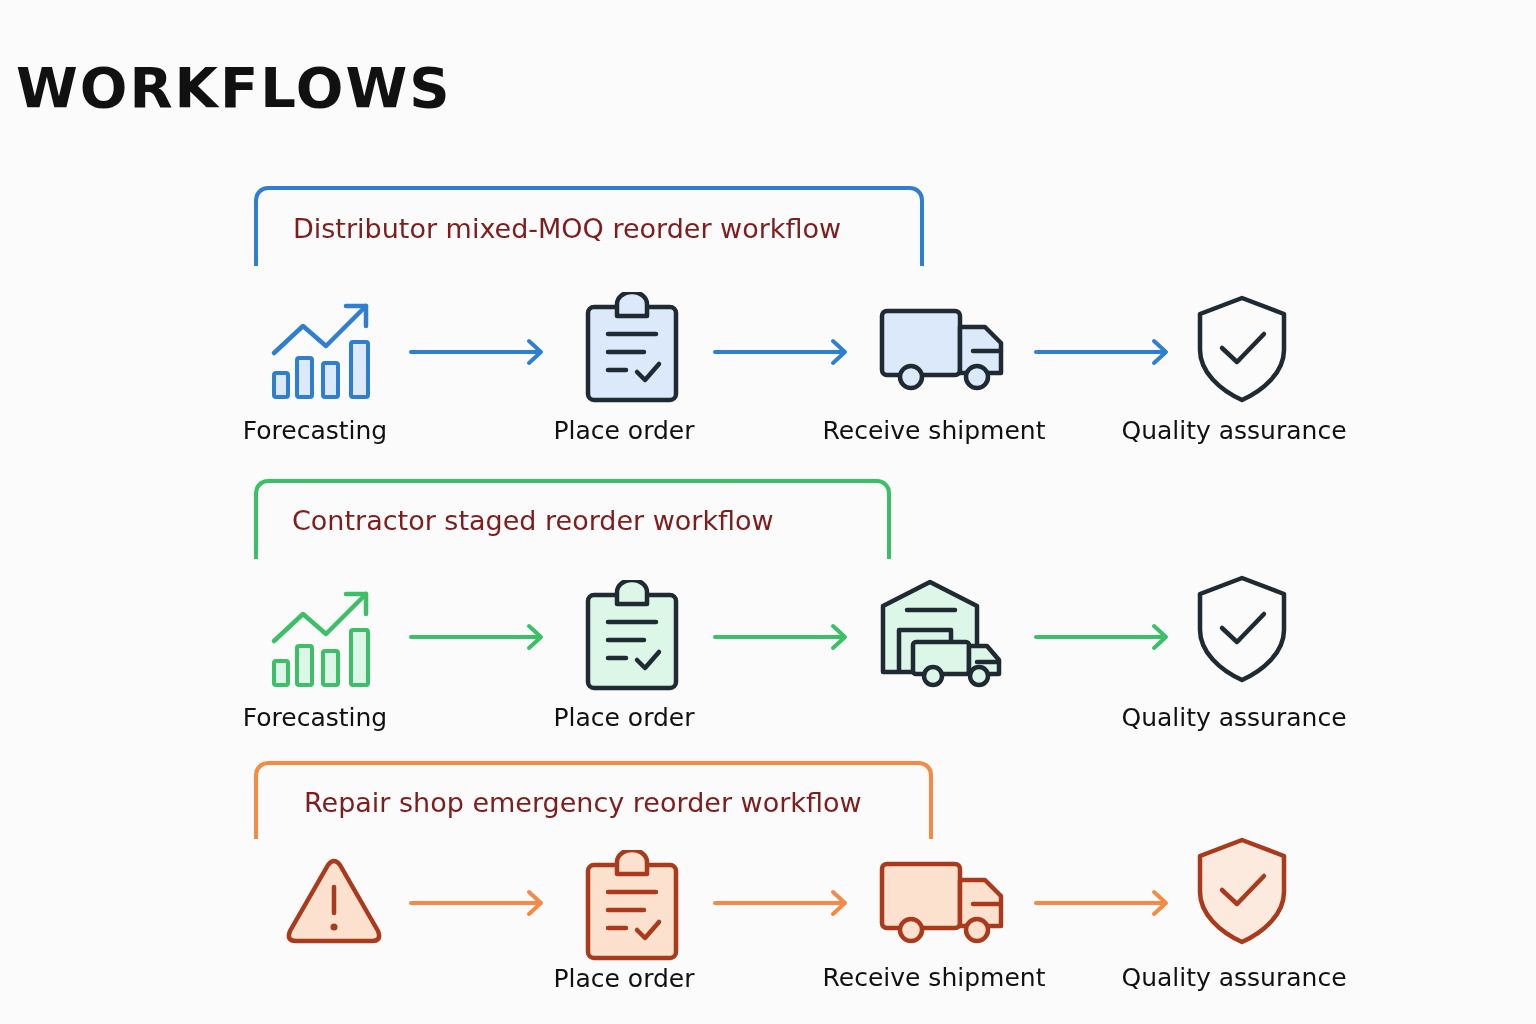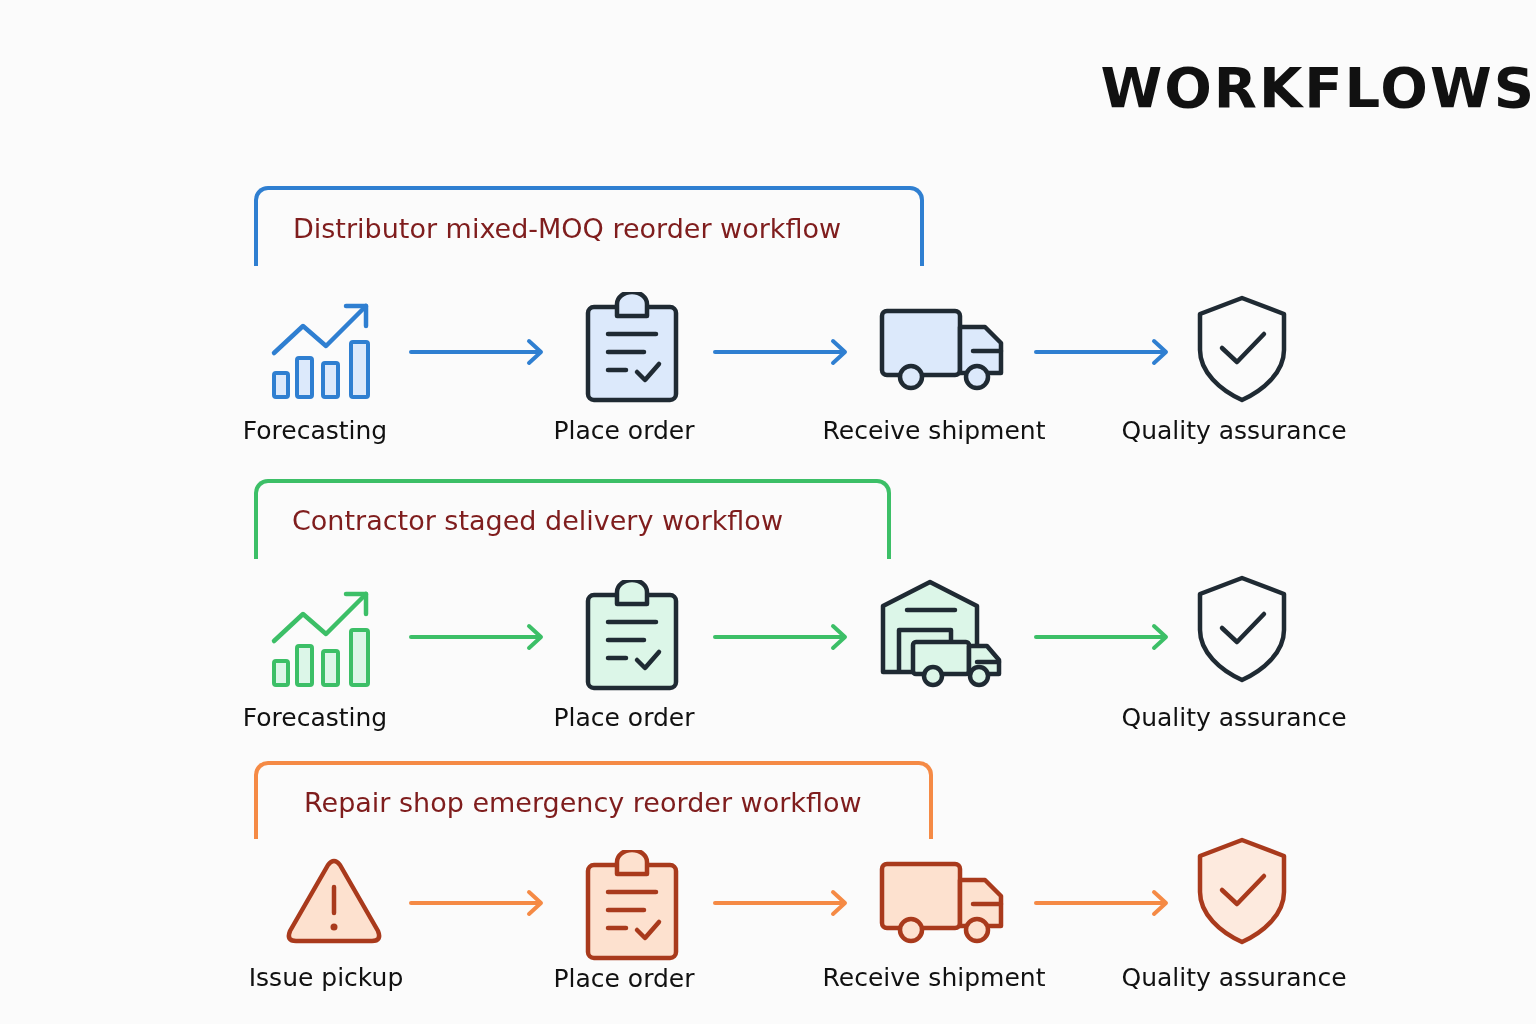--- a/index.html
+++ b/index.html
@@ -1,22 +1,22 @@
 <!DOCTYPE html>
 <html><head>
 <meta charset="utf-8">
 <style>
   html, body { margin: 0; padding: 0; }
   body {
     width: 1536px; height: 1024px; background: #fbfbfb; position: relative; overflow: hidden;
     font-family: "DejaVu Sans", sans-serif; color: #111;
   }
   .title {
-    position: absolute; left: 0; right: 0; top: 55px; text-align: right;
-    font-family: "DejaVu Sans", sans-serif; font-weight: bold; font-size: 56px; letter-spacing: 2px; color: #111;
+    position: absolute; left: 0; right: 0; top: 55px; text-align: left;
+    font-family: "DejaVu Sans", sans-serif; font-weight: bold; font-size: 56px; letter-spacing: 2px; color: #111; padding-left: 16px;
   }
   .bracket {
     position: absolute; border: 4px solid; border-bottom: none; border-radius: 14px 14px 0 0;
     box-sizing: border-box;
   }
   .wf-title {
     position: absolute; font-size: 27px; font-weight: 500; color: #7f1d1d; white-space: nowrap;
     font-family: "DejaVu Sans", sans-serif;
   }
   .step { position: absolute; width: 260px; text-align: center; }
@@ -89,21 +89,21 @@
     <svg width="100" height="110" viewBox="0 0 100 110">
       <path d="M50,4 L92,20 L92,56 C92,78 72,96 50,106 C28,96 8,78 8,56 L8,20 Z" fill="#fbfbfb" stroke="#1f2a33" stroke-width="4.5" stroke-linejoin="round"></path>
       <polyline points="30,54 45,68 72,40" fill="none" stroke="#1f2a33" stroke-width="4.5" stroke-linecap="round" stroke-linejoin="round"></polyline>
     </svg>
     <div class="step-label" style="top:122px;">Quality assurance</div>
   </div>
 </div>
 
 <div>
   <div class="bracket" style="left:254px; top:479px; width:637px; height:80px; border-color:#3cbf67;"></div>
-  <div class="wf-title" style="left:292px; top:505px;">Contractor staged delivery workflow</div>
+  <div class="wf-title" style="left:292px; top:505px;">Contractor staged reorder workflow</div>
 
   <div class="step" style="left:193px; top:586px;">
     <svg width="110" height="105" viewBox="0 0 110 105">
       <polyline points="6,55 35,28 58,48 98,8" fill="none" stroke="#3cbf67" stroke-width="4.5" stroke-linecap="round" stroke-linejoin="round"></polyline>
       <polyline points="78,8 98,8 98,28" fill="none" stroke="#3cbf67" stroke-width="4.5" stroke-linecap="round" stroke-linejoin="round"></polyline>
       <rect x="6" y="75" width="14" height="24" rx="2" fill="#dcf6e8" stroke="#3cbf67" stroke-width="4"></rect>
       <rect x="29" y="60" width="15" height="39" rx="2" fill="#dcf6e8" stroke="#3cbf67" stroke-width="4"></rect>
       <rect x="55" y="65" width="15" height="34" rx="2" fill="#dcf6e8" stroke="#3cbf67" stroke-width="4"></rect>
       <rect x="83" y="44" width="17" height="55" rx="2" fill="#dcf6e8" stroke="#3cbf67" stroke-width="4"></rect>
     </svg>
@@ -162,21 +162,20 @@
 <div>
   <div class="bracket" style="left:254px; top:761px; width:679px; height:78px; border-color:#f58a45;"></div>
   <div class="wf-title" style="left:304px; top:787px;">Repair shop emergency reorder workflow</div>
 
   <div class="step" style="left:204px; top:857px;">
     <svg width="100" height="90" viewBox="0 0 100 90">
       <path d="M44,8 Q50,0 56,8 L94,74 Q98,84 88,84 L12,84 Q2,84 6,74 Z" fill="#fde1cf" stroke="#a93a1c" stroke-width="4.5" stroke-linejoin="round"></path>
       <line x1="50" y1="30" x2="50" y2="56" stroke="#a93a1c" stroke-width="4.5" stroke-linecap="round"></line>
       <circle cx="50" cy="70" r="3.5" fill="#a93a1c"></circle>
     </svg>
-    <div class="step-label" style="top:106px;">Issue pickup</div>
   </div>
 
   <svg class="arrow" style="left:405px; top:887px;" width="145" height="32" viewBox="0 0 145 32">
     <line x1="6" y1="16" x2="134" y2="16" stroke="#f58a45" stroke-width="4" stroke-linecap="round"></line>
     <polyline points="124,5 136,16 124,27" fill="none" stroke="#f58a45" stroke-width="4" stroke-linecap="round" stroke-linejoin="round"></polyline>
   </svg>
 
   <div class="step" style="left:502px; top:850px;">
     <svg width="100" height="112" viewBox="0 0 100 112">
       <rect x="6" y="15" width="88" height="93" rx="6" fill="#fde1cf" stroke="#a93a1c" stroke-width="4.5"></rect>

